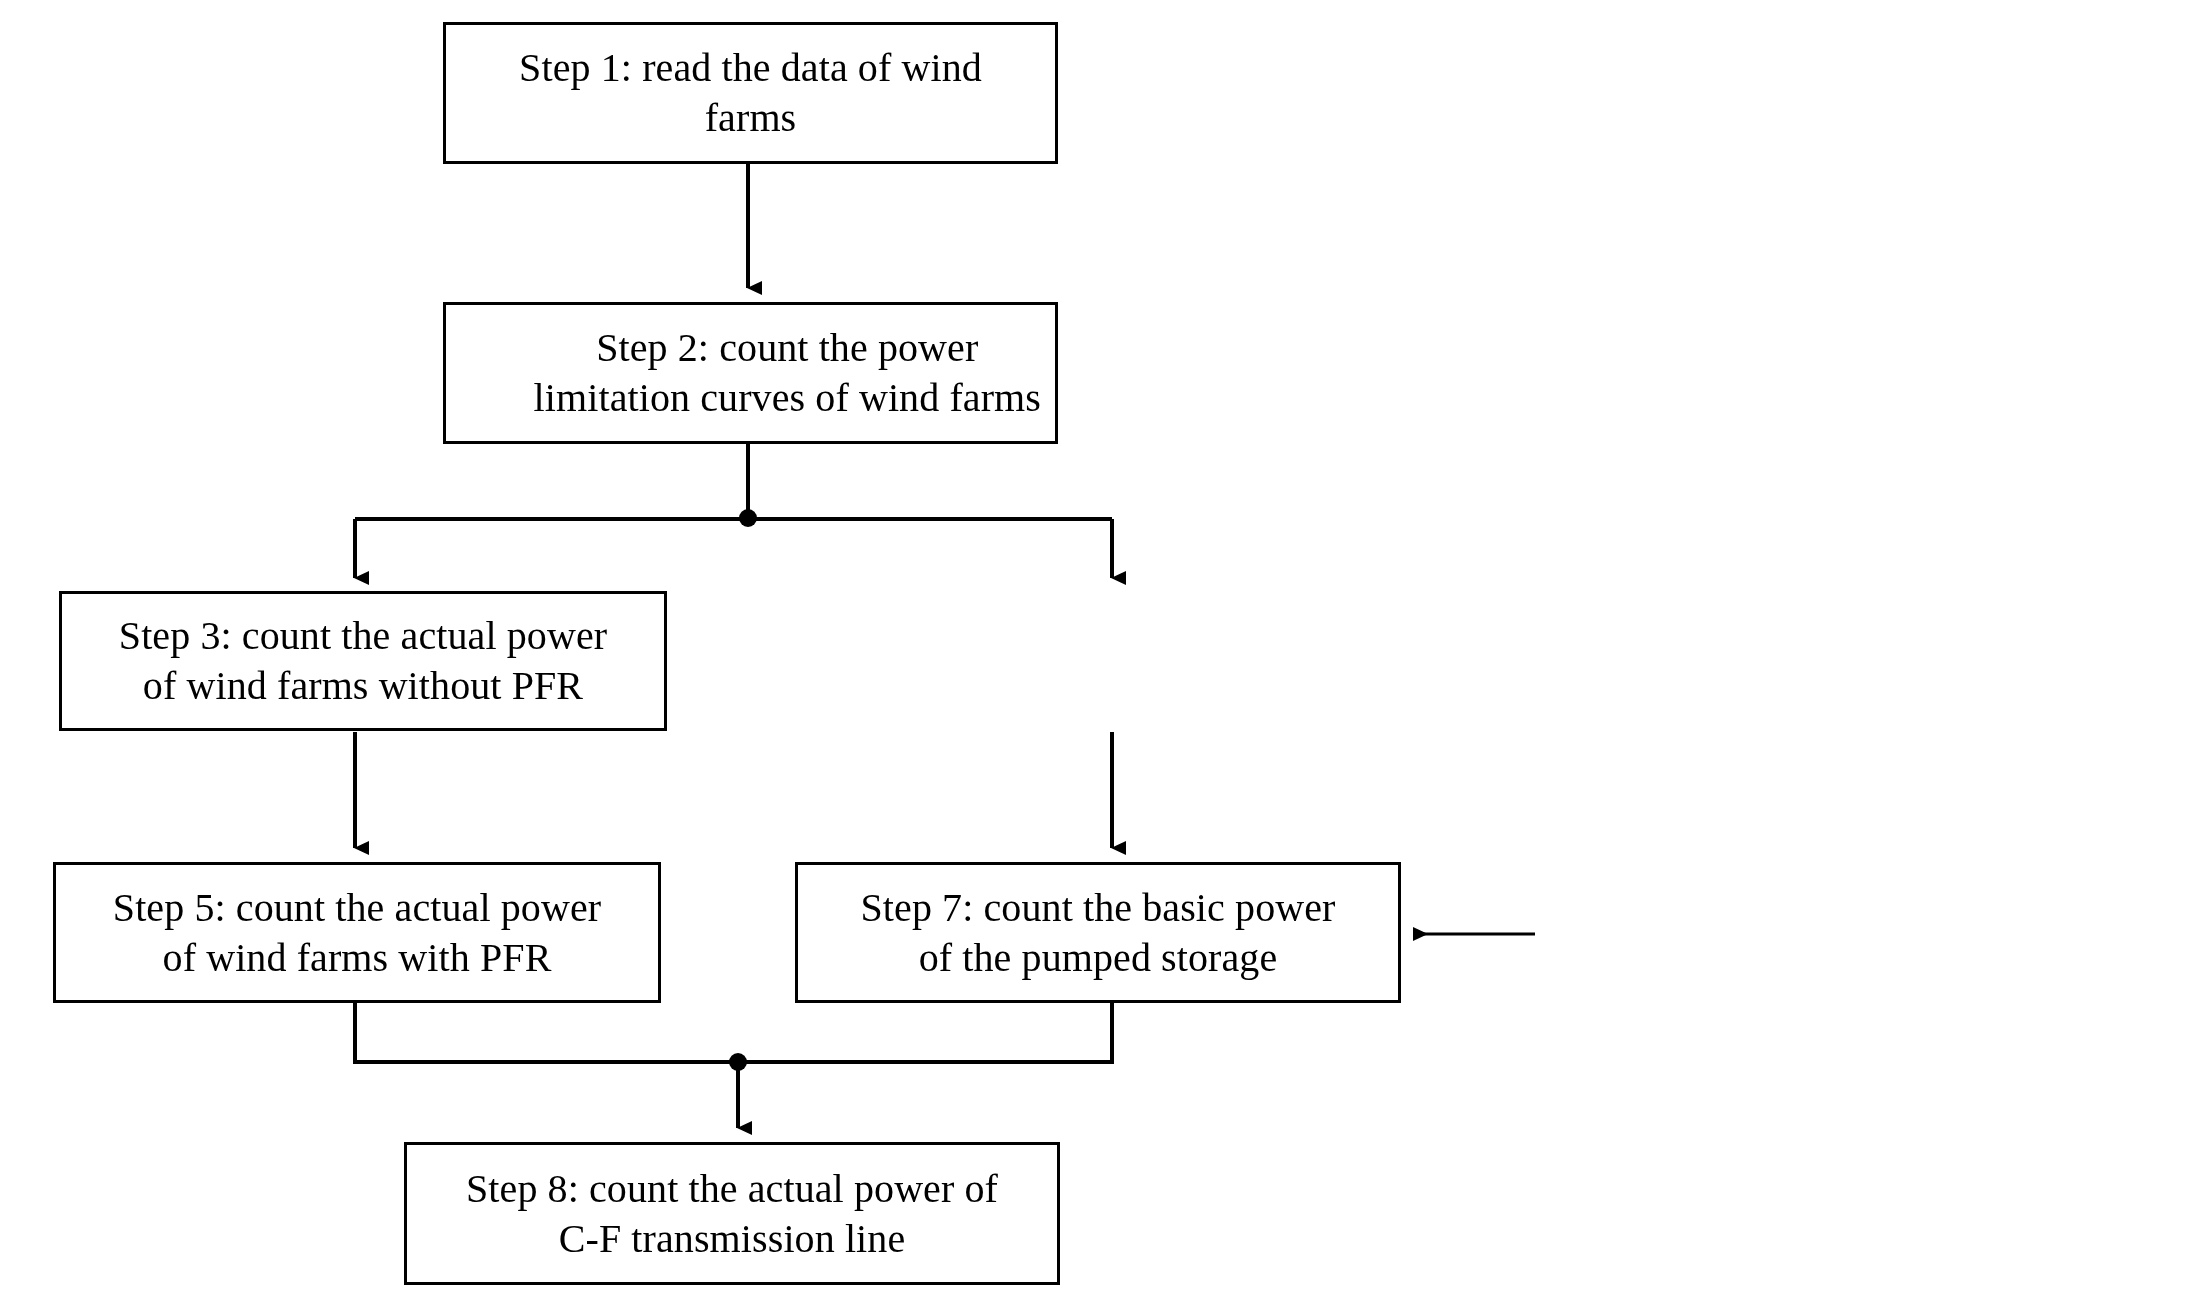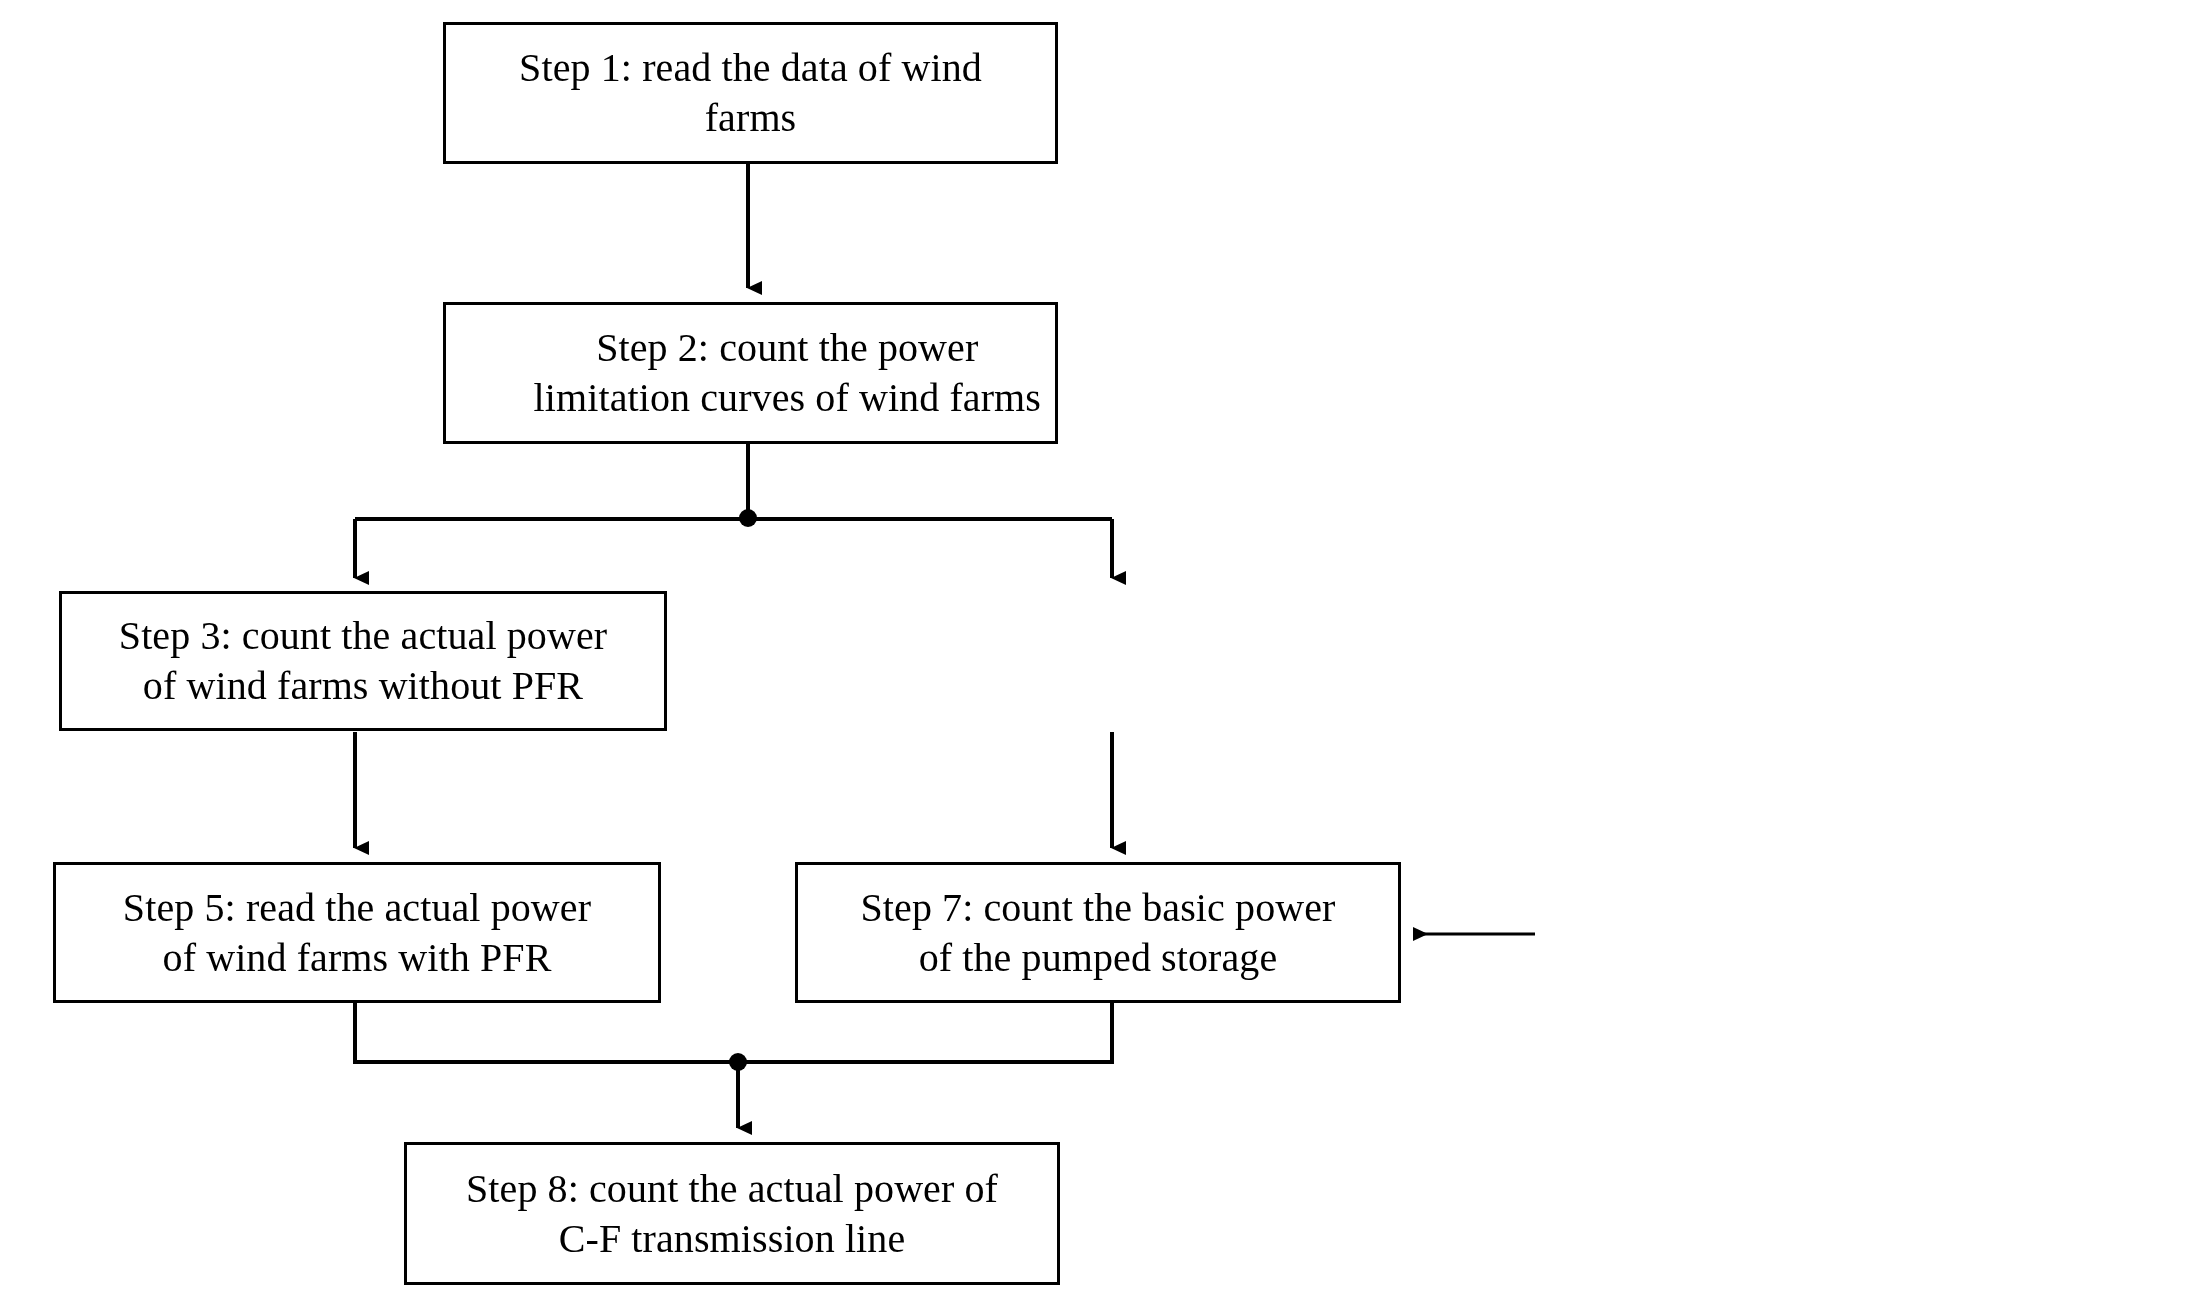--- a/index.html
+++ b/index.html
@@ -112,21 +112,21 @@
 limitation curves of wind farms</span>
   </div>
 
   <div class="node-box" id="node-step3" style="left: 59px; top: 591px; width: 608px; height: 140px;">
     <span class="node-label">Step 3: count the actual power
 of wind farms without PFR</span>
   </div>
 
 
   <div class="node-box" id="node-step5" style="left: 53px; top: 862px; width: 608px; height: 141px;">
-    <span class="node-label">Step 5: read the actual power
+    <span class="node-label">Step 5: count the actual power
 of wind farms with PFR</span>
   </div>
 
   <div class="node-box" id="node-step7" style="left: 795px; top: 862px; width: 606px; height: 141px;">
     <span class="node-label">Step 7: count the basic power
 of the pumped storage</span>
   </div>
 
 
   <div class="node-box" id="node-step8" style="left: 404px; top: 1142px; width: 656px; height: 143px;">

